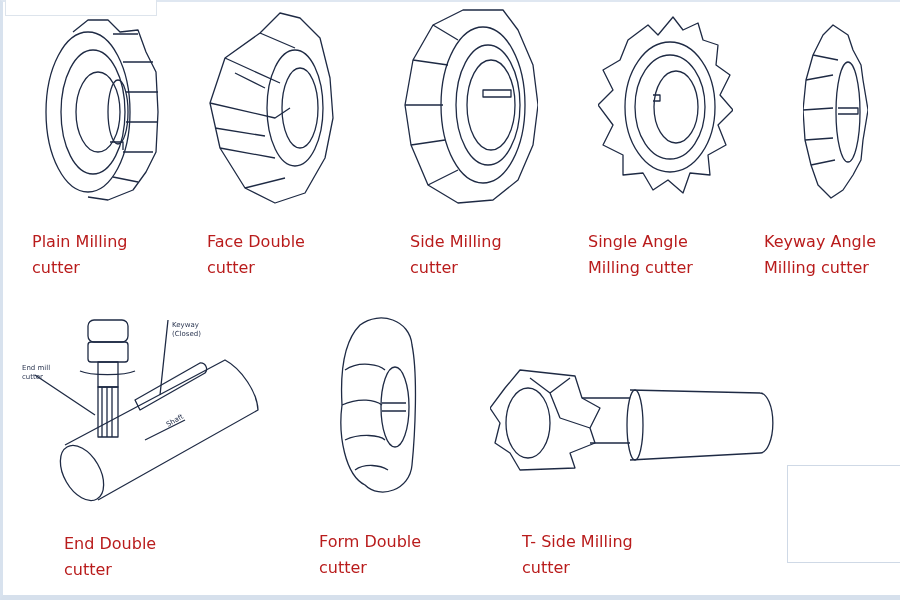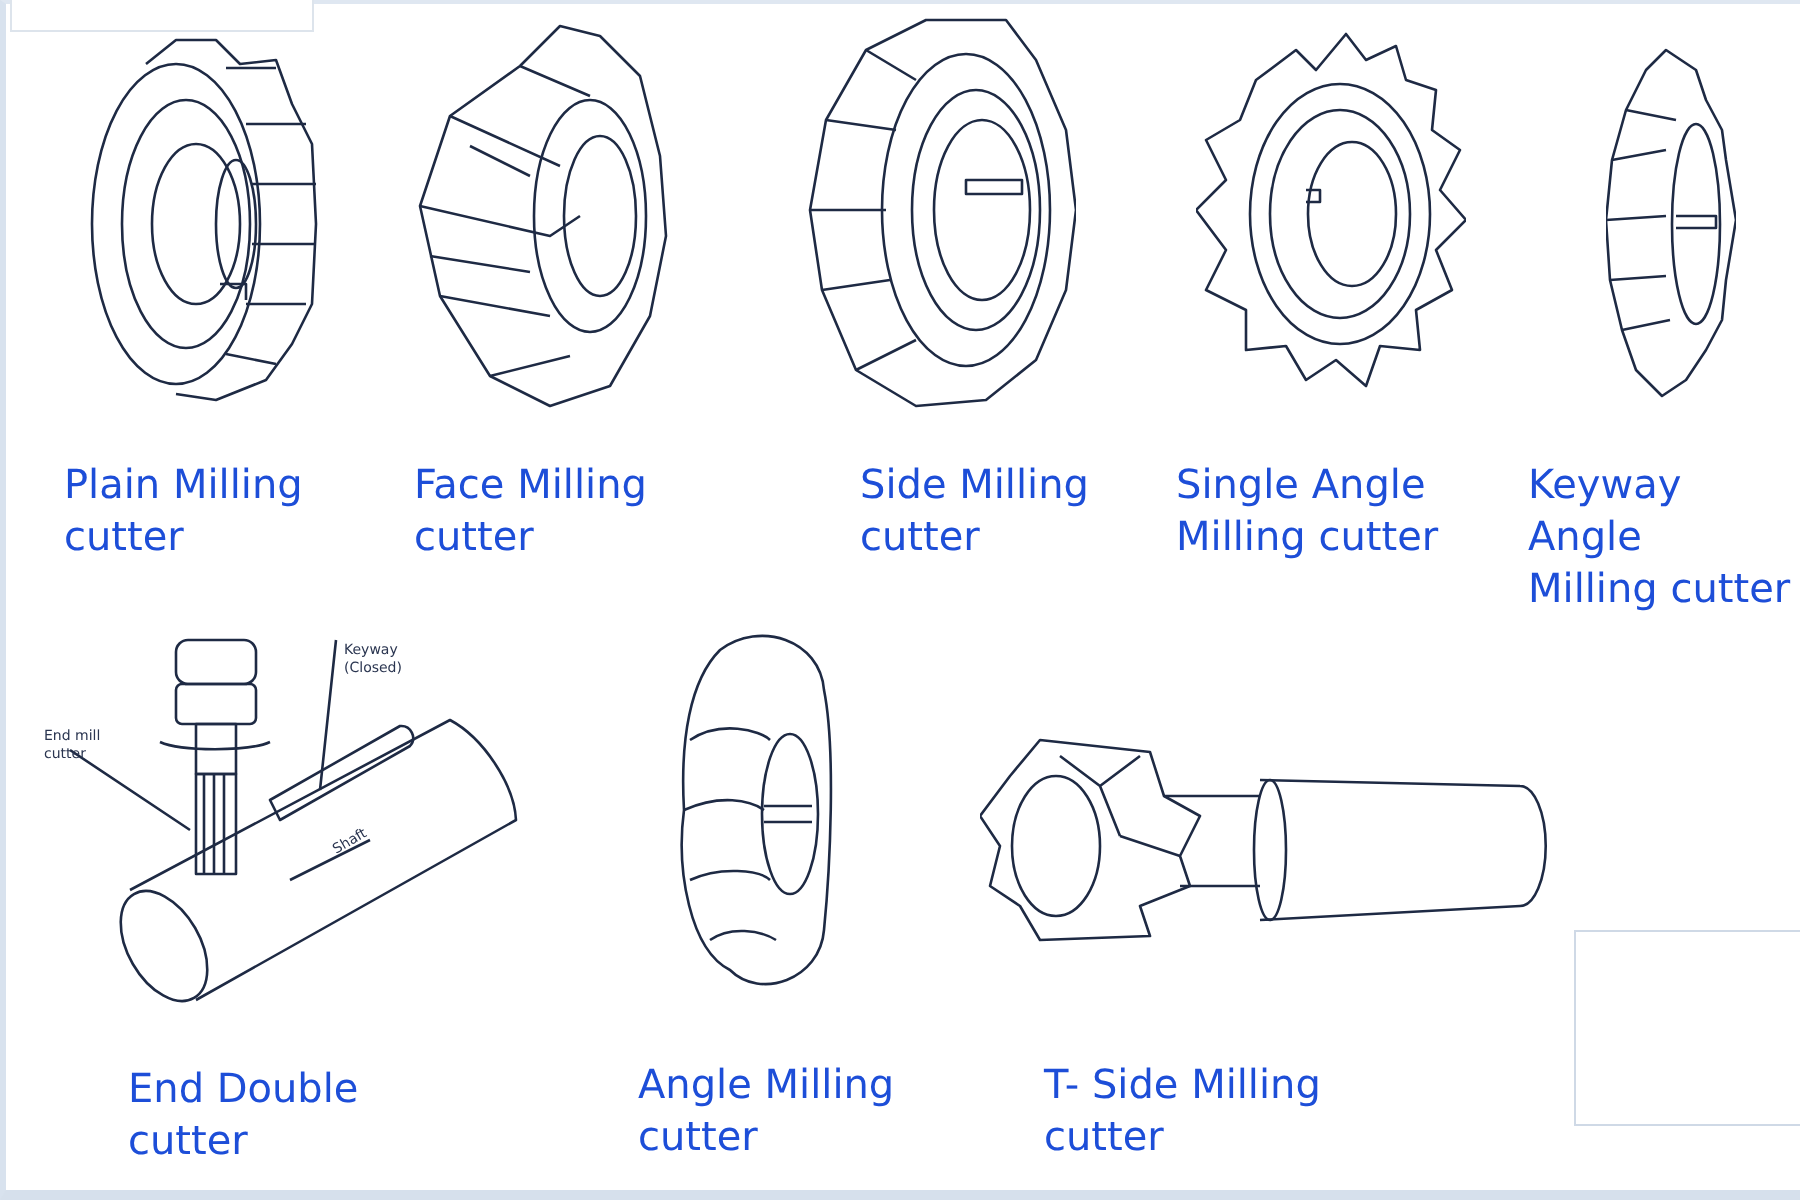--- a/index.html
+++ b/index.html
@@ -2,21 +2,21 @@
 <html><head>
 <meta charset="utf-8">
 <style>
   html, body { margin:0; padding:0; }
   body { width:900px; height:600px; background:#ffffff; position:relative; overflow:hidden;
          font-family:"DejaVu Sans", sans-serif; color:#1d2636; }
   .frame { position:absolute; left:0; top:0; width:900px; height:600px; box-sizing:border-box;
            border-left:3px solid #d8e2ee; border-top:2px solid #dfe7f1; border-bottom:5px solid #d6e0ec; }
   .topbox { position:absolute; left:5px; top:0; width:150px; height:15px; border:1px solid #dde4ec; border-top:none; background:#fff; }
   .sidebox { position:absolute; left:787px; top:465px; width:113px; height:96px; border:1px solid #cfd9e6; border-right:none; background:#fff; }
-  .label { position:absolute; font-size:20px; line-height:26px; color:#1d4ed8; white-space:pre-line; }
+  .label { position:absolute; font-size:16px; line-height:26px; color:#b91c1c; white-space:pre-line; }
   .fig { position:absolute; }
   svg { stroke:#1e2a44; fill:none; stroke-width:1.3; stroke-linejoin:round; }
   .small { font-size:7px; fill:#2a3550; stroke:none; font-family:"DejaVu Sans", sans-serif; }
 </style>
 </head>
 <body>
 
 <div class="frame"></div>
 <div class="topbox"></div>
 <div class="sidebox"></div>
@@ -33,32 +33,32 @@
 <div class="label" style="left:32px;top:229px">Plain Milling
 cutter</div>
 
 <svg class="fig" style="left:205px;top:8px" width="130" height="200" viewBox="0 0 130 200">
   <path d="M20 50 L55 25 L75 5 L95 10 L115 30 L125 70 L128 110 L120 150 L100 185 L70 195 L40 180 L15 140 L5 95 Z"></path>
   <ellipse cx="90" cy="100" rx="28" ry="58"></ellipse>
   <ellipse cx="95" cy="100" rx="18" ry="40"></ellipse>
   <path d="M20 50 L75 75 M5 95 L70 110 L85 100 M15 140 L70 150 M40 180 L80 170 M55 25 L90 40"></path>
   <path d="M30 65 L60 80 M10 120 L60 128"></path>
 </svg>
-<div class="label" style="left:207px;top:229px">Face Milling
+<div class="label" style="left:207px;top:229px">Face Double
 cutter</div>
 
 <svg class="fig" style="left:403px;top:5px" width="135" height="200" viewBox="0 0 135 200">
   <path d="M30 20 L60 5 L100 5 L115 25 L130 60 L135 100 L130 140 L115 175 L90 195 L55 198 L25 180 L8 140 L2 100 L10 55 Z"></path>
   <ellipse cx="80" cy="100" rx="42" ry="78"></ellipse>
   <ellipse cx="85" cy="100" rx="32" ry="60"></ellipse>
   <ellipse cx="88" cy="100" rx="24" ry="45"></ellipse>
   <path d="M80 85 L108 85 L108 92 L80 92 Z"></path>
   <path d="M10 55 L45 60 M2 100 L40 100 M8 140 L42 135 M25 180 L55 165 M30 20 L55 35"></path>
 </svg>
-<div class="label" style="left:430px;top:229px">Side Milling
+<div class="label" style="left:410px;top:229px">Side Milling
 cutter</div>
 
 <svg class="fig" style="left:598px;top:15px" width="135" height="180" viewBox="0 0 135 180">
   <path d="M30 25 L50 10 L60 20 L75 2 L85 15 L100 8 L105 25 L120 30 L118 50 L132 60 L122 80 L135 95 L120 110 L128 130 L110 140 L112 160 L92 158 L85 178 L70 165 L55 175 L45 158 L25 160 L25 140 L5 130 L15 110 L0 90 L15 75 L5 55 L22 45 Z"></path>
   <ellipse cx="72" cy="92" rx="45" ry="65"></ellipse>
   <ellipse cx="72" cy="92" rx="35" ry="52"></ellipse>
   <ellipse cx="78" cy="92" rx="22" ry="36"></ellipse>
   <path d="M55 80 L62 80 L62 86 L55 86"></path>
 </svg>
 <div class="label" style="left:588px;top:229px">Single Angle
@@ -92,21 +92,21 @@
 </svg>
 <div class="label" style="left:64px;top:531px">End Double
 cutter</div>
 
 <svg class="fig" style="left:340px;top:315px" width="80" height="180" viewBox="0 0 80 180">
   <path d="M20 10 C40 -5 70 5 72 30 C78 60 75 120 72 150 C70 175 40 185 25 170 C5 160 -2 120 2 90 C0 55 5 25 20 10 Z"></path>
   <ellipse cx="55" cy="92" rx="14" ry="40"></ellipse>
   <path d="M42 88 L66 88 M42 96 L66 96"></path>
   <path d="M5 55 C20 45 40 50 45 55 M2 90 C20 82 35 85 42 90 M5 125 C20 118 40 120 45 125 M15 155 C25 148 40 150 48 155"></path>
 </svg>
-<div class="label" style="left:319px;top:529px">Angle Milling
+<div class="label" style="left:319px;top:529px">Form Double
 cutter</div>
 
 <svg class="fig" style="left:490px;top:368px" width="295" height="105" viewBox="0 0 295 105">
   <path d="M30 2 L85 8 L92 30 L110 40 L100 60 L105 75 L80 85 L85 100 L30 102 L20 85 L5 75 L10 55 L0 40 L15 20 Z"></path>
   <ellipse cx="38" cy="55" rx="22" ry="35"></ellipse>
   <path d="M92 30 L140 30 M100 75 L140 75"></path>
   <path d="M140 22 L270 25 A12 28 0 0 1 270 85 L140 92"></path>
   <ellipse cx="145" cy="57" rx="8" ry="35"></ellipse>
   <path d="M40 10 L60 25 L80 10 M60 25 L70 50 M70 50 L100 60"></path>
 </svg>

